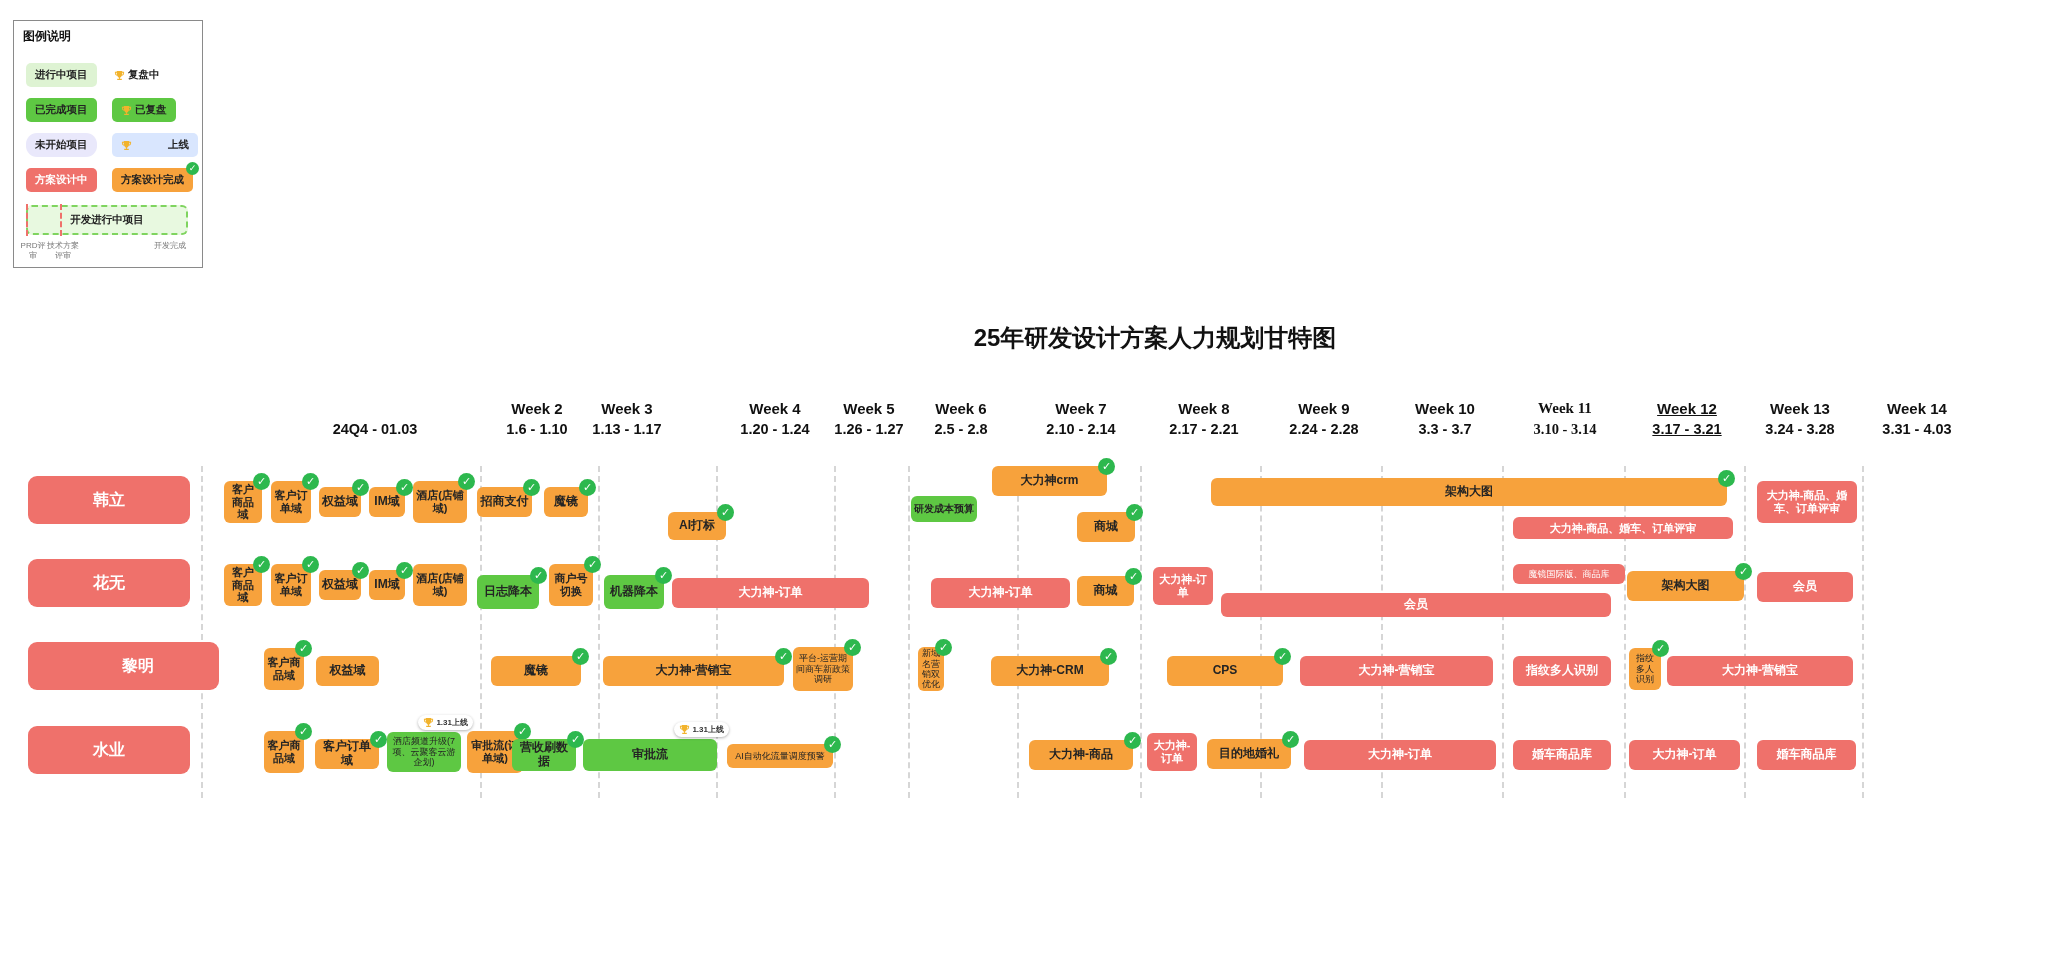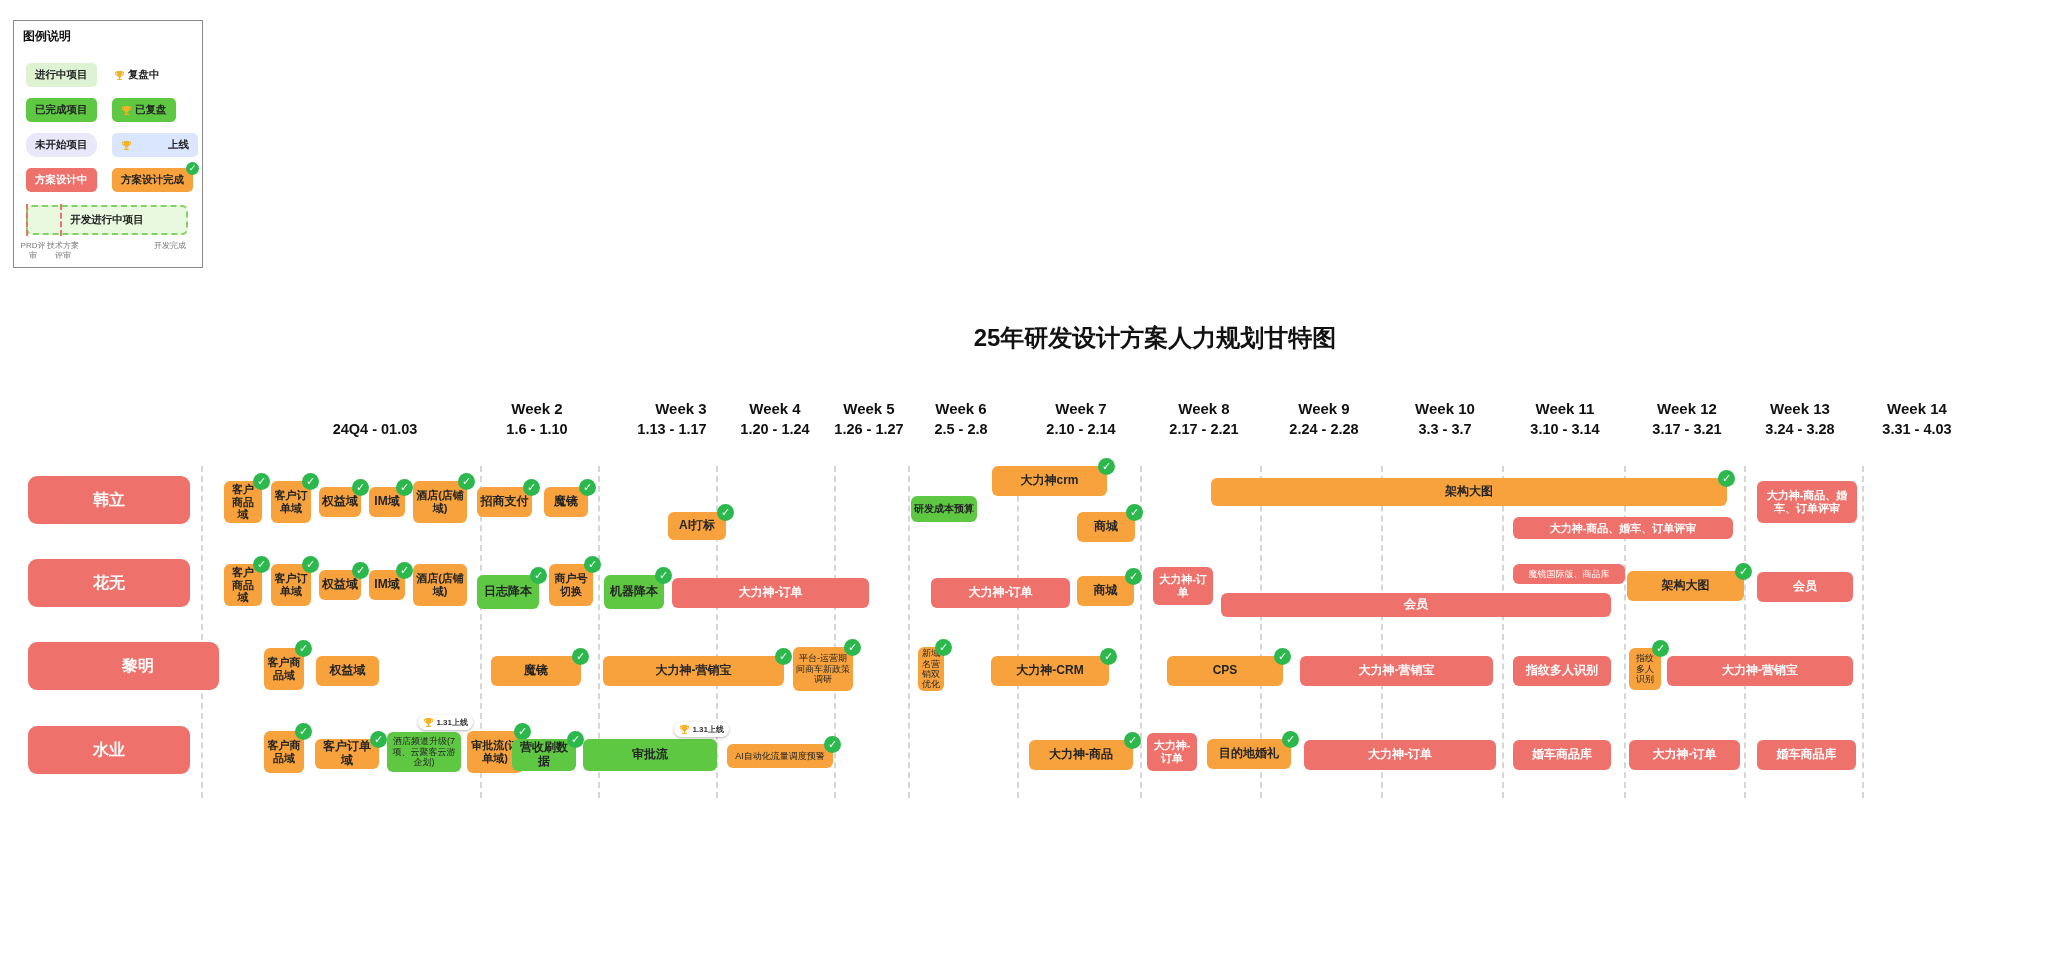--- a/index.html
+++ b/index.html
@@ -114,21 +114,21 @@
 
   <div id="chart">
       <div class="col-header" style="left: 375px;">
         <div class="col-week"></div>
         <div class="col-dates">24Q4 - 01.03</div>
       </div>
       <div class="col-header" style="left: 537px;">
         <div class="col-week">Week 2</div>
         <div class="col-dates">1.6 - 1.10</div>
       </div>
-      <div class="col-header" style="left: 672px; text-align: right;">
+      <div class="col-header" style="left: 627px;">
         <div class="col-week">Week 3</div>
         <div class="col-dates">1.13 - 1.17</div>
       </div>
       <div class="col-header" style="left: 775px;">
         <div class="col-week">Week 4</div>
         <div class="col-dates">1.20 - 1.24</div>
       </div>
       <div class="col-header" style="left: 869px;">
         <div class="col-week">Week 5</div>
         <div class="col-dates">1.26 - 1.27</div>
@@ -146,25 +146,25 @@
         <div class="col-dates">2.17 - 2.21</div>
       </div>
       <div class="col-header" style="left: 1324px;">
         <div class="col-week">Week 9</div>
         <div class="col-dates">2.24 - 2.28</div>
       </div>
       <div class="col-header" style="left: 1445px;">
         <div class="col-week">Week 10</div>
         <div class="col-dates">3.3 - 3.7</div>
       </div>
-      <div class="col-header" style="left: 1565px;">
+      <div class="col-header" style="left: 1565px; font-family: Liberation Serif, serif;">
         <div class="col-week">Week 11</div>
         <div class="col-dates">3.10 - 3.14</div>
       </div>
-      <div class="col-header" style="left: 1687px;">
+      <div class="col-header" style="left: 1687px; text-decoration: underline;">
         <div class="col-week">Week 12</div>
         <div class="col-dates">3.17 - 3.21</div>
       </div>
       <div class="col-header" style="left: 1800px;">
         <div class="col-week">Week 13</div>
         <div class="col-dates">3.24 - 3.28</div>
       </div>
       <div class="col-header" style="left: 1917px;">
         <div class="col-week">Week 14</div>
         <div class="col-dates">3.31 - 4.03</div>

